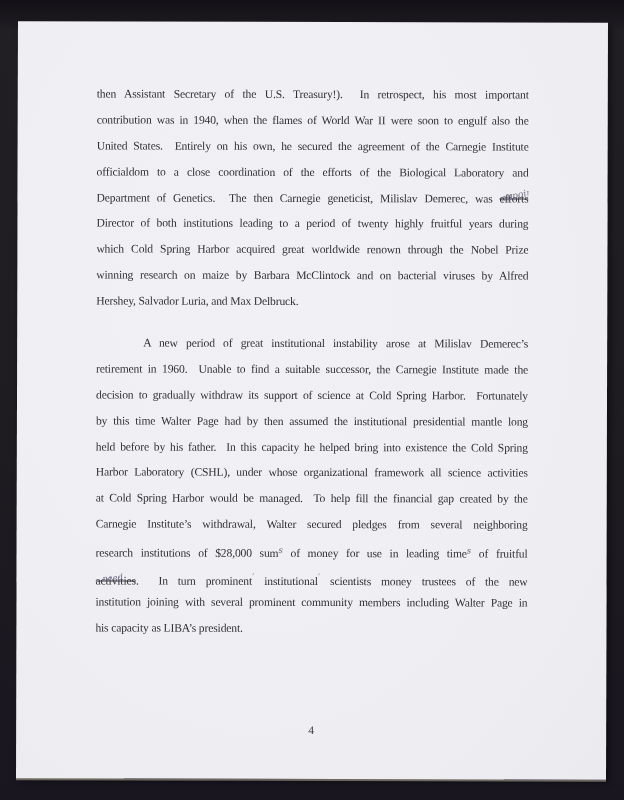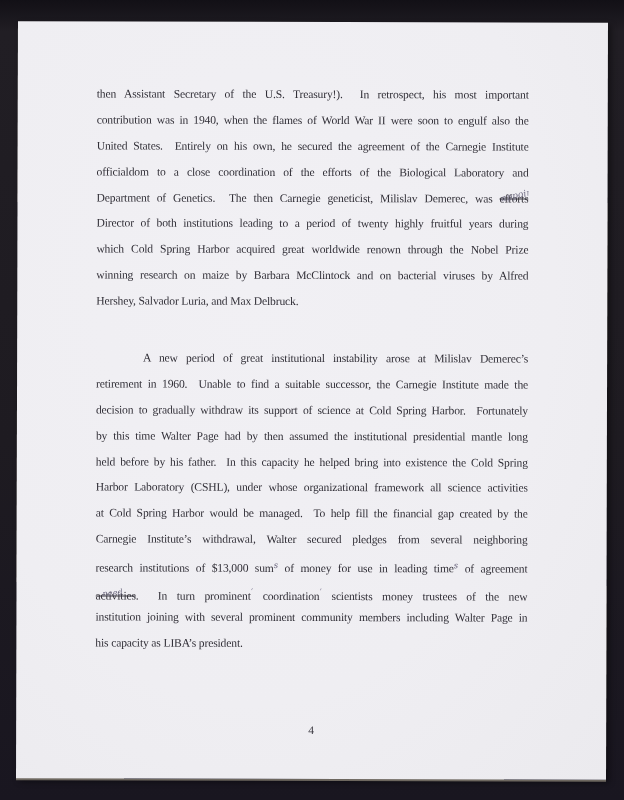--- a/index.html
+++ b/index.html
@@ -23,21 +23,21 @@
     color: #312f37;
     font-size: 11.6px; letter-spacing: -0.15px;
   }
   .line {
     height: 25.9px; line-height: 25.9px;
     text-align: justify; text-align-last: justify;
     overflow: hidden;
   }
   .line.last { text-align-last: left; }
   .line.indent { padding-left: 47px; box-sizing: border-box; }
-  .para2 { margin-top: 31px; }
+  .para2 { margin-top: 16px; }
   .struck {
     position: relative;
     text-decoration: line-through;
     text-decoration-thickness: 1.2px;
     text-decoration-color: #3a3840;
   }
   .hand {
     color: #6f6b82;
     font-style: italic;
     font-family: "DejaVu Serif", serif;
@@ -82,22 +82,22 @@
 
       <div class="para para2">
         <div class="line indent">A new period of great institutional instability arose at Milislav Demerec’s</div>
         <div class="line">retirement in 1960.&nbsp; Unable to find a suitable successor, the Carnegie Institute made the</div>
         <div class="line">decision to gradually withdraw its support of science at Cold Spring Harbor.&nbsp; Fortunately</div>
         <div class="line">by this time Walter Page had by then assumed the institutional presidential mantle long</div>
         <div class="line">held before by his father.&nbsp; In this capacity he helped bring into existence the Cold Spring</div>
         <div class="line">Harbor Laboratory (CSHL), under whose organizational framework all science activities</div>
         <div class="line">at Cold Spring Harbor would be managed.&nbsp; To help fill the financial gap created by the</div>
         <div class="line">Carnegie Institute’s withdrawal, Walter secured pledges from several neighboring</div>
-        <div class="line"><span>research institutions of $13,000 sum</span><span class="hand sup-s">s</span><span> of money for use in leading time</span><span class="hand sup-s">s</span><span> of agreement</span></div>
-        <div class="line"><span class="struck"><span>activities</span><span class="hand annot annot-need">need</span></span><span>.&nbsp; In turn prominent</span><span class="hand ins-mark">’</span><span> coordination</span><span class="hand ins-mark">’</span><span> scientists money trustees of the new</span></div>
+        <div class="line"><span>research institutions of $28,000 sum</span><span class="hand sup-s">s</span><span> of money for use in leading time</span><span class="hand sup-s">s</span><span> of fruitful</span></div>
+        <div class="line"><span class="struck"><span>activities</span><span class="hand annot annot-need">need</span></span><span>.&nbsp; In turn prominent</span><span class="hand ins-mark">’</span><span> institutional</span><span class="hand ins-mark">’</span><span> scientists money trustees of the new</span></div>
         <div class="line">institution joining with several prominent community members including Walter Page in</div>
         <div class="line last">his capacity as LIBA’s president.</div>
       </div>
 
     </div>
     <div class="pagenum">4</div>
   </div>
 </div>
 
 </body></html>

